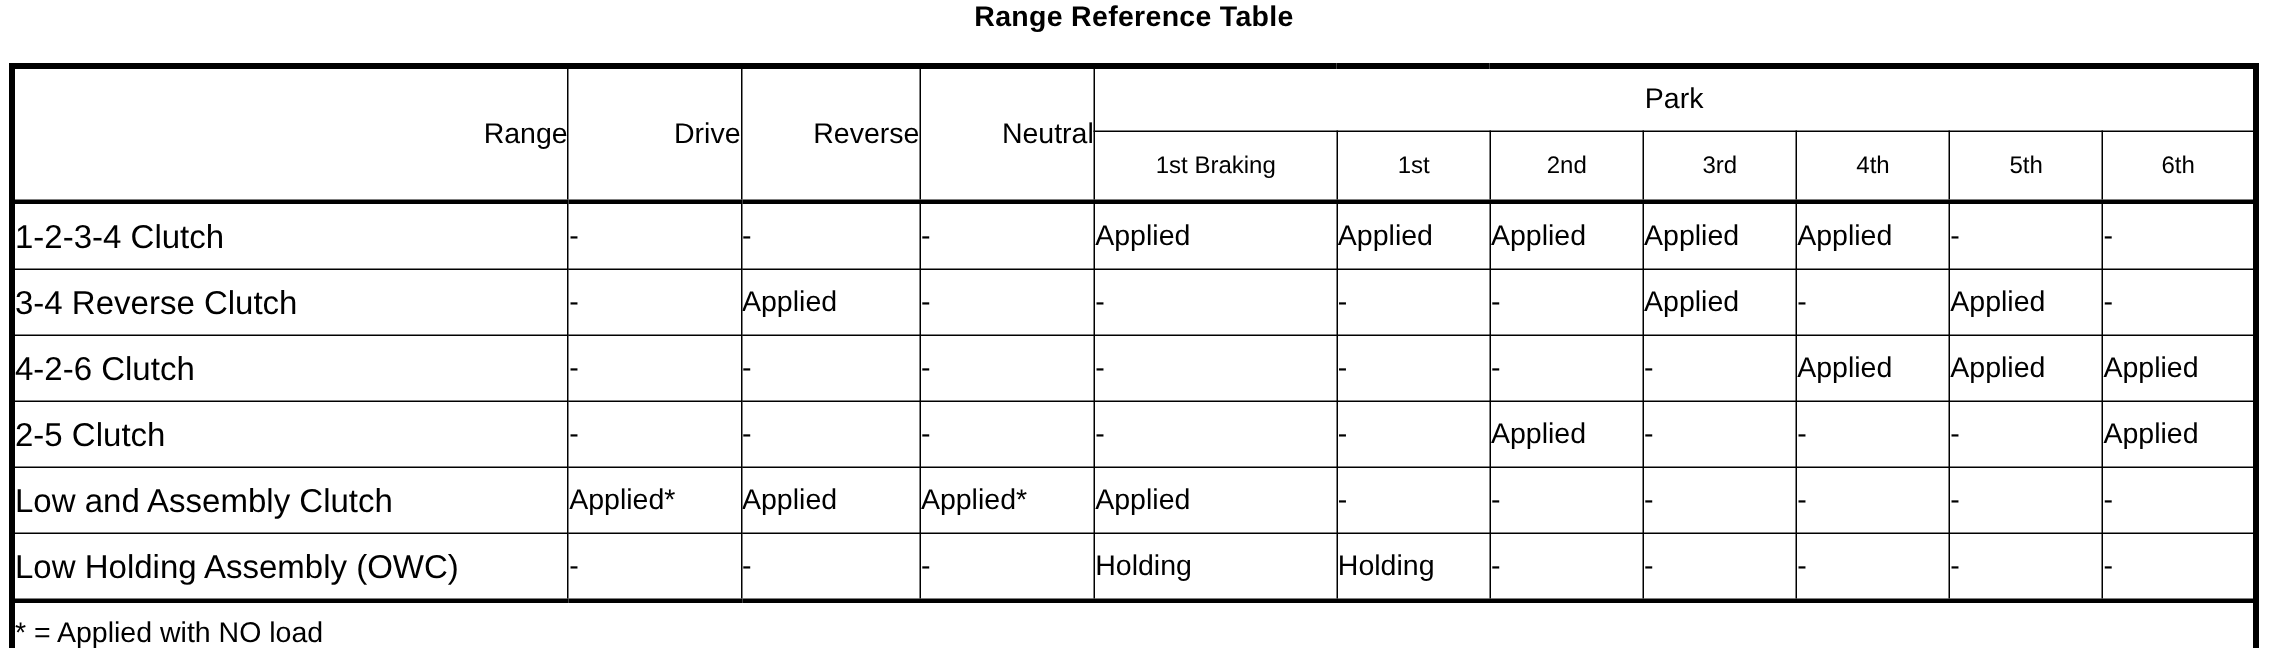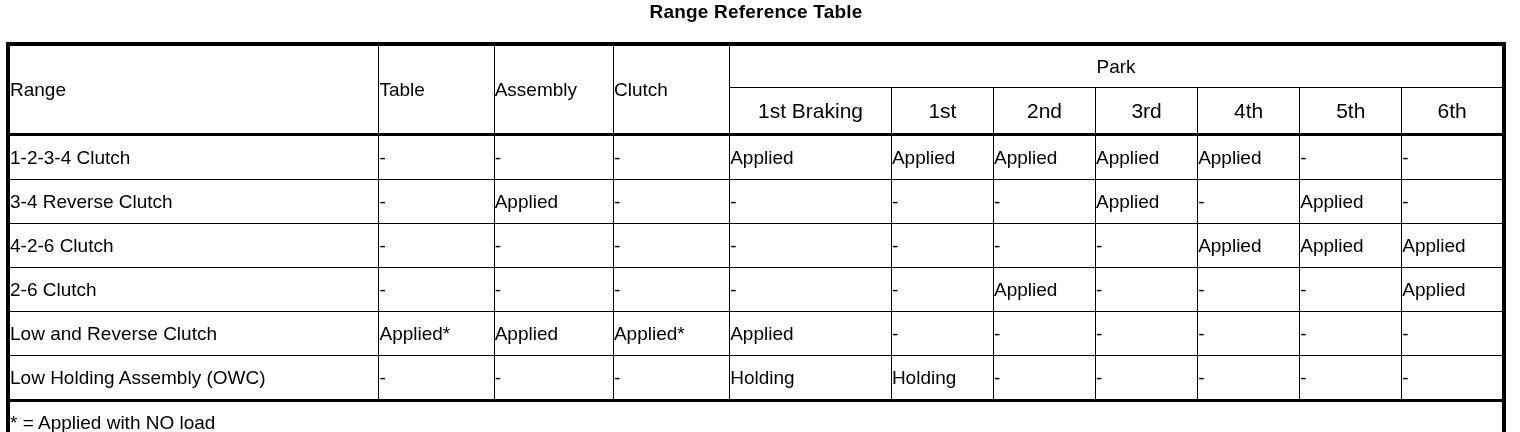--- a/index.html
+++ b/index.html
@@ -46,54 +46,54 @@
     padding: 0;
     font-weight: normal;
     vertical-align: middle;
     background: #fff;
   }
   
   table.rrt {
     border: 4px solid #000;
   }
   .hdr-main {
-    text-align: left;
+    text-align: right;
     font-weight: bold;
     font-size: 19px;
     vertical-align: bottom;
     padding-bottom: 7px;
     height: 86px;
     border-bottom: 3px solid #000 !important;
   }
   .hdr-drive-top {
     text-align: center;
     font-weight: bold;
     font-size: 19px;
     height: 41px;
     vertical-align: middle;
   }
   .hdr-sub {
     text-align: center;
     font-weight: bold;
-    font-size: 21px;
+    font-size: 16px;
     height: 45px;
     vertical-align: middle;
     border-bottom: 3px solid #000 !important;
   }
   .row-cell {
     height: 43px;
     font-size: 19px;
     padding-left: 7px;
     text-align: left;
     white-space: nowrap;
     overflow: hidden;
   }
   .row-label {
     height: 43px;
-    font-size: 19px;
+    font-size: 22px;
     padding-left: 9px;
     text-align: left;
     white-space: nowrap;
   }
   tr.thickline > td {
     border-bottom: 3px solid #000 !important;
   }
   .footnote-cell {
     height: 41px;
     font-size: 19px;
@@ -126,23 +126,23 @@
           <col class="c-g">
           <col class="c-g">
           <col class="c-g">
         <col class="c-g">
           <col class="c-g">
           <col class="c-g">
       </colgroup>
       <thead>
         <tr>
           <th class="hdr-main" rowspan="2">Range</th>
-          <th class="hdr-main" rowspan="2">Table</th>
-          <th class="hdr-main" rowspan="2">Assembly</th>
-          <th class="hdr-main" rowspan="2">Clutch</th>
+          <th class="hdr-main" rowspan="2">Drive</th>
+          <th class="hdr-main" rowspan="2">Reverse</th>
+          <th class="hdr-main" rowspan="2">Neutral</th>
           <th class="hdr-drive-top" colspan="7">Park</th>
         </tr>
         <tr>
           <th class="hdr-sub">1st Braking</th>
           <th class="hdr-sub">1st</th>
           <th class="hdr-sub">2nd</th>
           <th class="hdr-sub">3rd</th>
           <th class="hdr-sub">4th</th>
           <th class="hdr-sub">5th</th>
           <th class="hdr-sub">6th</th>
@@ -182,34 +182,34 @@
           <td class="row-cell">-</td>
           <td class="row-cell">-</td>
           <td class="row-cell">-</td>
           <td class="row-cell">-</td>
           <td class="row-cell">-</td>
           <td class="row-cell">Applied</td>
           <td class="row-cell">Applied</td>
           <td class="row-cell">Applied</td>
         </tr>
         <tr>
-          <td class="row-label">2-6 Clutch</td>
-          <td class="row-cell">-</td>
-          <td class="row-cell">-</td>
-          <td class="row-cell">-</td>
-          <td class="row-cell">-</td>
-          <td class="row-cell">-</td>
-          <td class="row-cell">Applied</td>
-          <td class="row-cell">-</td>
-          <td class="row-cell">-</td>
-          <td class="row-cell">-</td>
-          <td class="row-cell">Applied</td>
-        </tr>
-        <tr>
-          <td class="row-label">Low and Reverse Clutch</td>
+          <td class="row-label">2-5 Clutch</td>
+          <td class="row-cell">-</td>
+          <td class="row-cell">-</td>
+          <td class="row-cell">-</td>
+          <td class="row-cell">-</td>
+          <td class="row-cell">-</td>
+          <td class="row-cell">Applied</td>
+          <td class="row-cell">-</td>
+          <td class="row-cell">-</td>
+          <td class="row-cell">-</td>
+          <td class="row-cell">Applied</td>
+        </tr>
+        <tr>
+          <td class="row-label">Low and Assembly Clutch</td>
           <td class="row-cell">Applied*</td>
           <td class="row-cell">Applied</td>
           <td class="row-cell">Applied*</td>
           <td class="row-cell">Applied</td>
           <td class="row-cell">-</td>
           <td class="row-cell">-</td>
           <td class="row-cell">-</td>
           <td class="row-cell">-</td>
           <td class="row-cell">-</td>
           <td class="row-cell">-</td>

